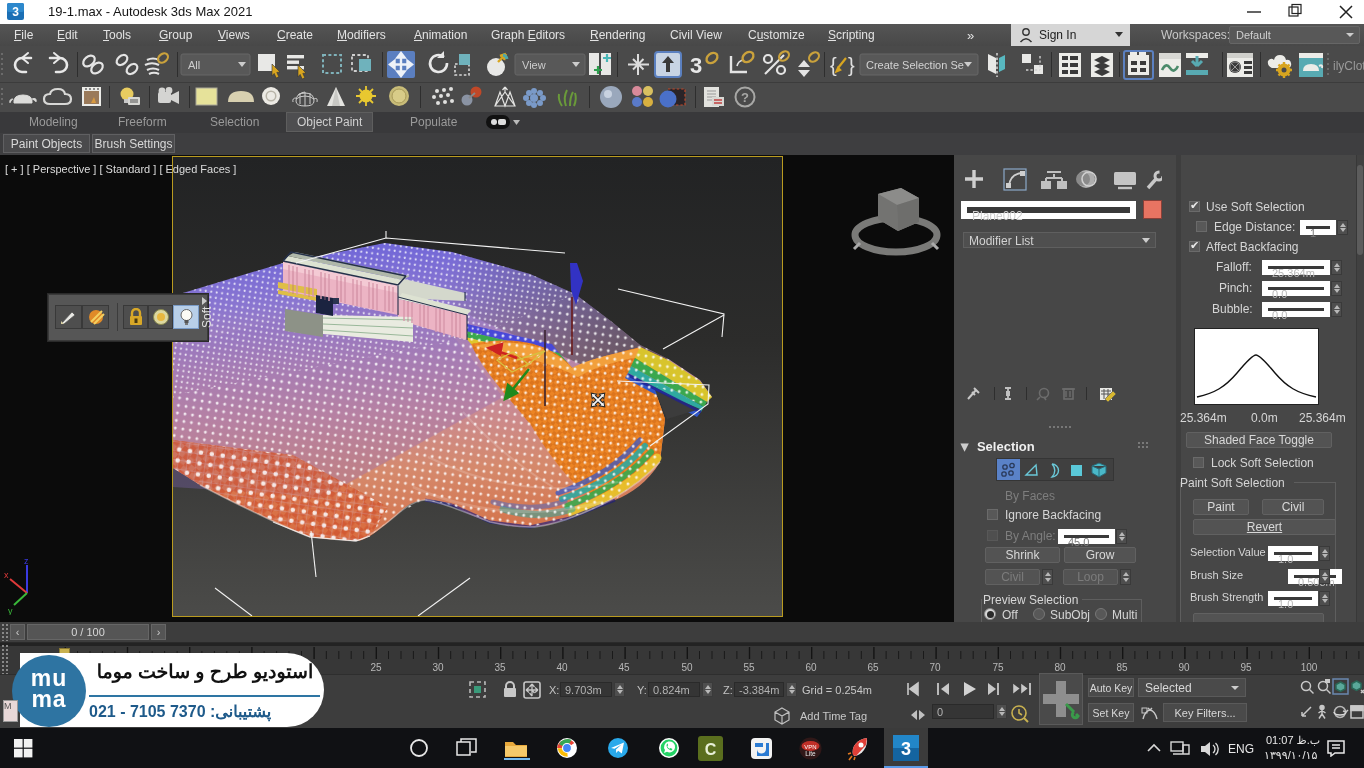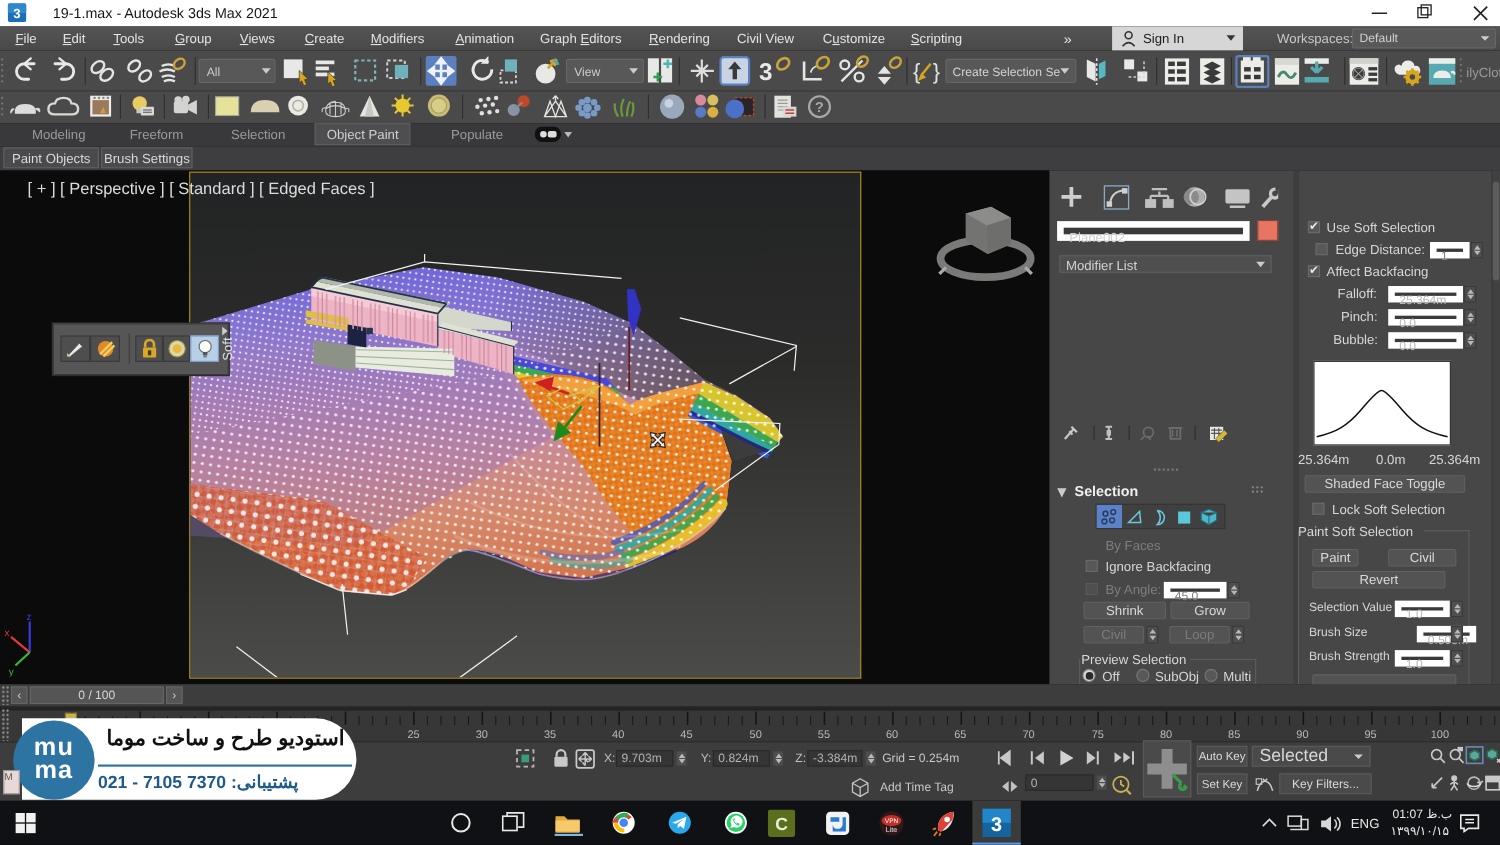--- a/index.html
+++ b/index.html
@@ -19,21 +19,21 @@
 .ddl .arr{position:absolute;right:5px;top:50%;margin-top:-2px;width:0;height:0;border-left:4px solid transparent;border-right:4px solid transparent;border-top:4px solid #ccc;}
 
 #ribtabs{left:0;top:112px;width:1364px;height:21px;background:#39393b;color:#9a9a9a;font-size:12px;}
 #ribtabs span{position:absolute;top:3px;text-align:center;}
 #ribtabs .active{background:#4e4e50;border:1px solid #5e5e5e;color:#cfcfcf;padding:2px 10px;top:0;}
 #ribsub{left:0;top:133px;width:1364px;height:22px;background:#3e3e40;}
 .rbtn{position:absolute;top:1px;height:19px;background:#4a4a4c;border:1px solid #606062;color:#d8d8d8;font-size:12px;line-height:18px;text-align:center;}
 
 #vparea{left:0;top:155px;width:954px;height:467px;background:#0b0b0b;overflow:hidden;}
 #vpmain{position:absolute;left:172px;top:1px;width:611px;height:461px;border:1px solid #b99b20;background:linear-gradient(#222324 0%,#2c2c2b 40%,#4b4b49 100%);overflow:hidden;}
-#vplabel{position:absolute;left:5px;top:8px;color:#dcdcdc;font-size:15px;letter-spacing:0px;margin-left:20px;}
+#vplabel{position:absolute;left:5px;top:8px;color:#dcdcdc;font-size:11px;letter-spacing:0px;}
 
 #cpanel{left:954px;top:155px;width:410px;height:467px;background:#474747;font-size:12px;color:#d6d6d6;}
 .field{position:absolute;background:#3a3a3a;border:6px solid #ffffff;color:#c9c9c9;font-size:11px;}
 .spin{position:absolute;width:11px;background:#4e4e4e;border:1px solid #3a3a3a;}
 .spin:before{content:"";position:absolute;left:1.5px;top:2px;border-left:3px solid transparent;border-right:3px solid transparent;border-bottom:4px solid #b8b8b8;}
 .spin:after{content:"";position:absolute;left:1.5px;bottom:2px;border-left:3px solid transparent;border-right:3px solid transparent;border-top:4px solid #b8b8b8;}
 .btn{position:absolute;background:#535353;border:1px solid #616161;border-radius:2px;color:#d8d8d8;font-size:12px;text-align:center;}
 .btn.dis{color:#7c7c7c;}
 .cb{position:absolute;width:11px;height:11px;background:#585858;border:1px solid #6a6a6a;}
 .cb.chk:after{content:"✔";position:absolute;left:0px;top:-3px;color:#e8e8e8;font-size:11px;}
@@ -753,23 +753,23 @@
     <div class="lab" style="left:226px;top:256px;font-size:12px">25.364m</div>
     <div class="lab" style="left:297px;top:256px;font-size:12px">0.0m</div>
     <div class="lab" style="left:345px;top:256px;font-size:12px">25.364m</div>
     <div class="btn" style="left:232px;top:277px;width:146px;height:16px;line-height:15px;">Shaded Face Toggle</div>
     <div class="cb" style="left:239px;top:302px"></div>
     <div class="lab" style="left:257px;top:301px;font-size:12px">Lock Soft Selection</div>
     <div class="lab" style="left:226px;top:321px;font-size:12px">Paint Soft Selection</div>
     <div class="abs" style="left:340px;top:327px;width:42px;height:1px;background:#5e5e5e"></div>
     <div class="abs" style="left:226px;top:327px;width:1px;height:140px;background:#5e5e5e"></div>
     <div class="abs" style="left:381px;top:327px;width:1px;height:140px;background:#5e5e5e"></div>
-    <div class="btn" style="left:239px;top:344px;width:42px;height:16px;line-height:15px;">Paint</div>
+    <div class="btn" style="left:239px;top:344px;width:56px;height:16px;line-height:15px;">Paint</div>
     <div class="btn" style="left:308px;top:344px;width:62px;height:16px;line-height:15px;">Civil</div>
-    <div class="btn" style="left:239px;top:364px;width:121px;height:16px;line-height:15px;">Revert</div>
+    <div class="btn" style="left:239px;top:364px;width:143px;height:16px;line-height:15px;text-decoration:underline;">Revert</div>
     <div class="lab" style="left:236px;top:391px;font-size:11px">Selection Value</div>
     <div class="field" style="left:314px;top:391px;width:50px;height:15px;">
         <span class="abs" style="left:4px;top:1px;color:#b8b8b8">1.0</span>
       </div>
     <div class="spin" style="left:365px;top:391px;height:15px;"></div>
     <div class="lab" style="left:236px;top:414px;font-size:11px">Brush Size</div>
     <div class="field" style="left:310px;top:414px;width:54px;height:15px;margin-left:24px;">
         <span class="abs" style="left:4px;top:1px;color:#b8b8b8">0.508m</span>
       </div>
     <div class="spin" style="left:365px;top:414px;height:15px;"></div>
@@ -971,21 +971,21 @@
         <path d="M9 5 v4 l3 2" stroke="#c8b150" stroke-width="1.6" fill="none"></path>
         <path d="M14 14 l4 4" stroke="#c8b150" stroke-width="2"></path>
       </svg>
     <div class="abs" style="left:1039px;top:-2px;width:44px;height:52px;background:#4a4a4a;border:1px solid #5a5a5a;">
       <svg width="42" height="50">
           <path d="M21 7 v36 M3 25 h36" stroke="#8e8e8e" stroke-width="10"></path>
           <path d="M26 30 l8 8 m0 0 a3 3 0 1 0 4 4 l-2 -2" stroke="#3a9a4a" stroke-width="3" fill="none"></path>
         </svg>
     </div>
     <div class="abs" style="left:1088px;top:3px;width:46px;height:19px;background:#4a4a4a;border:1px solid #5a5a5a;color:#d8d8d8;font-size:10.5px;white-space:nowrap;text-align:center;line-height:18px;">Auto Key</div>
-    <div class="abs" style="left:1138px;top:3px;width:108px;height:19px;background:#4a4a4a;border:1px solid #5a5a5a;color:#d8d8d8;font-size:16px;line-height:18px;padding-left:6px;">Selected<span style="float:right;margin:7px 6px 0 0;width:0;height:0;border-left:4px solid transparent;border-right:4px solid transparent;border-top:4px solid #ccc"></span></div>
+    <div class="abs" style="left:1138px;top:3px;width:108px;height:19px;background:#4a4a4a;border:1px solid #5a5a5a;color:#d8d8d8;font-size:12px;line-height:18px;padding-left:6px;">Selected<span style="float:right;margin:7px 6px 0 0;width:0;height:0;border-left:4px solid transparent;border-right:4px solid transparent;border-top:4px solid #ccc"></span></div>
     <div class="abs" style="left:1088px;top:28px;width:46px;height:19px;background:#4a4a4a;border:1px solid #5a5a5a;color:#d8d8d8;font-size:10.5px;white-space:nowrap;text-align:center;line-height:18px;">Set Key</div>
     <svg class="abs" style="left:1140px;top:30px" width="20" height="18">
         <path d="M3 14 q2 -8 7 -9 m0 0 l-2 -2 m2 2 l2 -2 M10 5 q5 1 7 9" stroke="#c8c8c8" stroke-width="1.4" fill="none"></path>
         <rect x="2" y="3" width="5" height="5" fill="none" stroke="#c8c8c8"></rect>
       </svg>
     <div class="abs" style="left:1163px;top:28px;width:84px;height:19px;background:#4a4a4a;border:1px solid #5a5a5a;color:#d8d8d8;font-size:11px;text-align:center;line-height:18px;">Key Filters...</div>
     <svg class="abs" style="left:1298px;top:3px" width="66" height="46">
       <g stroke="#c8c8c8" stroke-width="1.5" fill="none">
         <circle cx="8" cy="8" r="4.5"></circle>
           <path d="M11.5 11.5 l4 4"></path>

